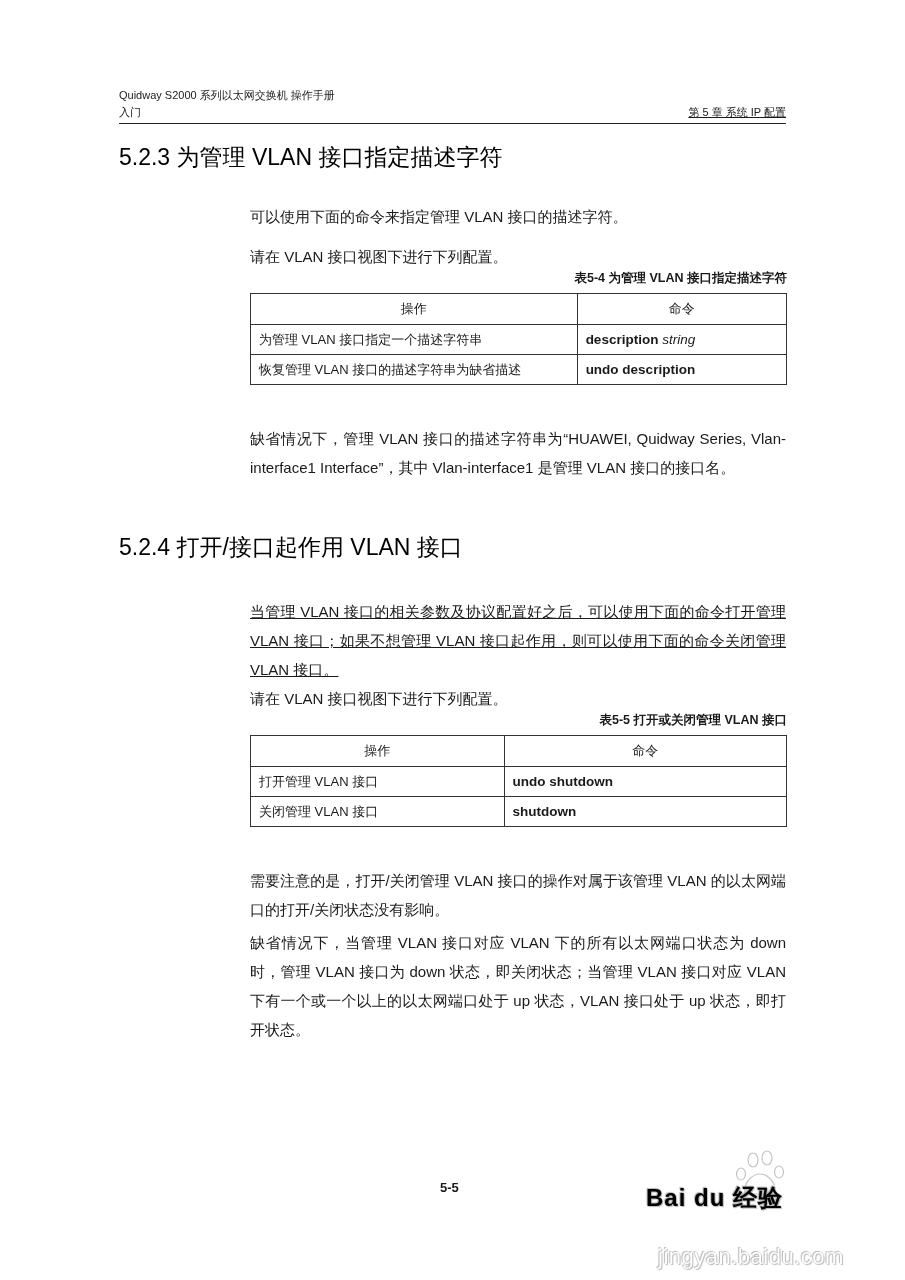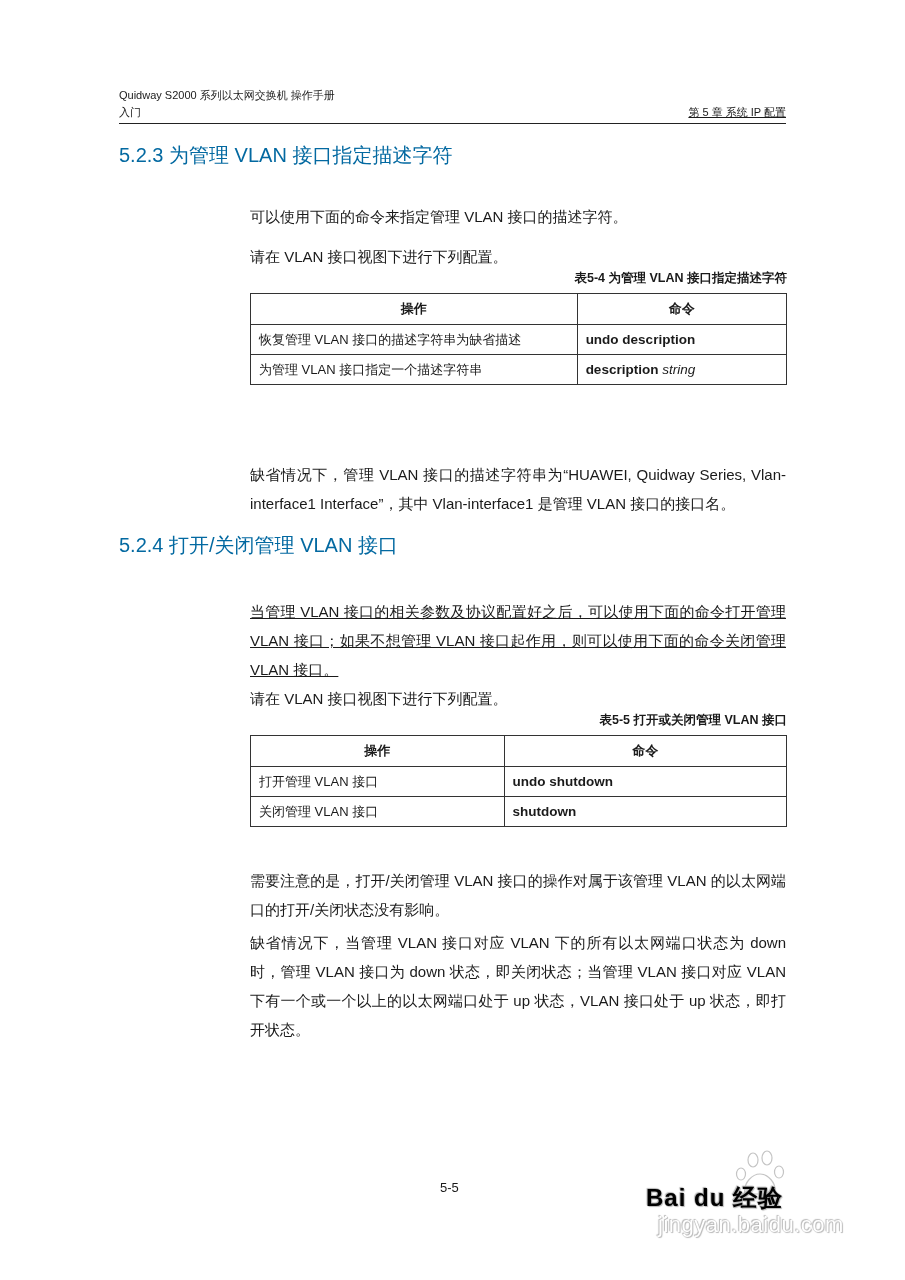--- a/index.html
+++ b/index.html
@@ -39,25 +39,25 @@
     .header-chapter {
       position: absolute;
       right: 0;
       top: 17px;
       white-space: nowrap;
       text-decoration: underline;
     }
     .section-title {
       position: absolute;
       left: 119px;
-      font-size: 20px;
+      font-size: 23px;
       font-weight: normal;
       white-space: nowrap;
       margin: 0;
-      color: #0369a1;
+      color: #000000;
     }
     .para {
       position: absolute;
       left: 250px;
       width: 536px;
       font-size: 15px;
       line-height: 29px;
       margin: 0;
       text-align: justify;
       color: #1a1a1a;
@@ -83,38 +83,39 @@
       font-size: 13px;
     }
     table.cmd-table th, table.cmd-table td {
       border: 1px solid #333;
       height: 29px;
       padding: 0 8px;
       vertical-align: middle;
       white-space: nowrap;
     }
     table.cmd-table th {
-      font-weight: bold;
+      font-weight: normal;
       text-align: center;
       height: 30px;
       margin-left: 42px;
     }
     table.cmd-table td.cmd {
       font-weight: bold;
       font-size: 13.5px;
     }
     table.cmd-table td.cmd em {
       font-weight: normal;
       font-style: italic;
     }
     .page-number {
       position: absolute;
       left: 440px;
       top: 1180px;
       font-size: 13px;
+      font-weight: bold;
     }
     .watermark {
       position: absolute;
       left: 640px;
       top: 1140px;
       width: 220px;
       height: 125px;
       color: #ffffff;
       pointer-events: none;
     }
@@ -130,21 +131,21 @@
       font-size: 24px;
       font-weight: bold;
       letter-spacing: 1px;
       color: #000000;
       text-shadow: 0 0 1px #aaa, 0 0 1px #aaa, 1px 1px 1px #bbb, -1px -1px 1px #bbb;
       white-space: nowrap;
     }
     .wm-url {
       position: absolute;
       left: 8px;
-      top: 72px;
+      top: 104px;
       font-size: 22px;
       color: #fff;
       text-shadow: 0 0 1px #aaa, 1px 1px 1px #bbb, -1px -1px 1px #bbb;
       white-space: nowrap;
       letter-spacing: 0.5px;
       padding-left: 10px;
     }
   </style>
 </head>
 <body>
@@ -168,33 +169,33 @@
     <col style="width:210px;">
   </colgroup>
   <thead>
     <tr>
       <th>操作</th>
       <th>命令</th>
     </tr>
   </thead>
   <tbody>
     <tr>
+      <td>为管理 VLAN 接口指定一个描述字符串</td>
+      <td class="cmd"><span>description</span> <em>string</em></td>
+    </tr>
+    <tr>
       <td>恢复管理 VLAN 接口的描述字符串为缺省描述</td>
       <td class="cmd">undo description</td>
     </tr>
-    <tr>
-      <td>为管理 VLAN 接口指定一个描述字符串</td>
-      <td class="cmd"><span>description</span> <em>string</em></td>
-    </tr>
   </tbody>
 </table>
 
-<p class="para" style="top:424px;margin-top:36px;">缺省情况下，管理 VLAN 接口的描述字符串为“HUAWEI, Quidway Series, Vlan-interface1 Interface”，其中 Vlan-interface1 是管理 VLAN 接口的接口名。</p>
-
-<h2 class="section-title" style="top:532px;">5.2.4  打开/关闭管理 VLAN 接口</h2>
+<p class="para" style="top:424px;">缺省情况下，管理 VLAN 接口的描述字符串为“HUAWEI, Quidway Series, Vlan-interface1 Interface”，其中 Vlan-interface1 是管理 VLAN 接口的接口名。</p>
+
+<h2 class="section-title" style="top:532px;">5.2.4  打开/接口起作用 VLAN 接口</h2>
 
 <p class="para" style="top:597px;text-decoration:underline;">当管理 VLAN 接口的相关参数及协议配置好之后，可以使用下面的命令打开管理 VLAN 接口；如果不想管理 VLAN 接口起作用，则可以使用下面的命令关闭管理 VLAN 接口。</p>
 <p class="para para-single" style="top:664px;">请在 VLAN 接口视图下进行下列配置。</p>
 
 <div class="table-caption" style="top:712px;">表5-5  打开或关闭管理 VLAN 接口</div>
 
 <table class="cmd-table" style="top:735px;">
   <colgroup>
     <col style="width:254px;">
     <col style="width:283px;">

